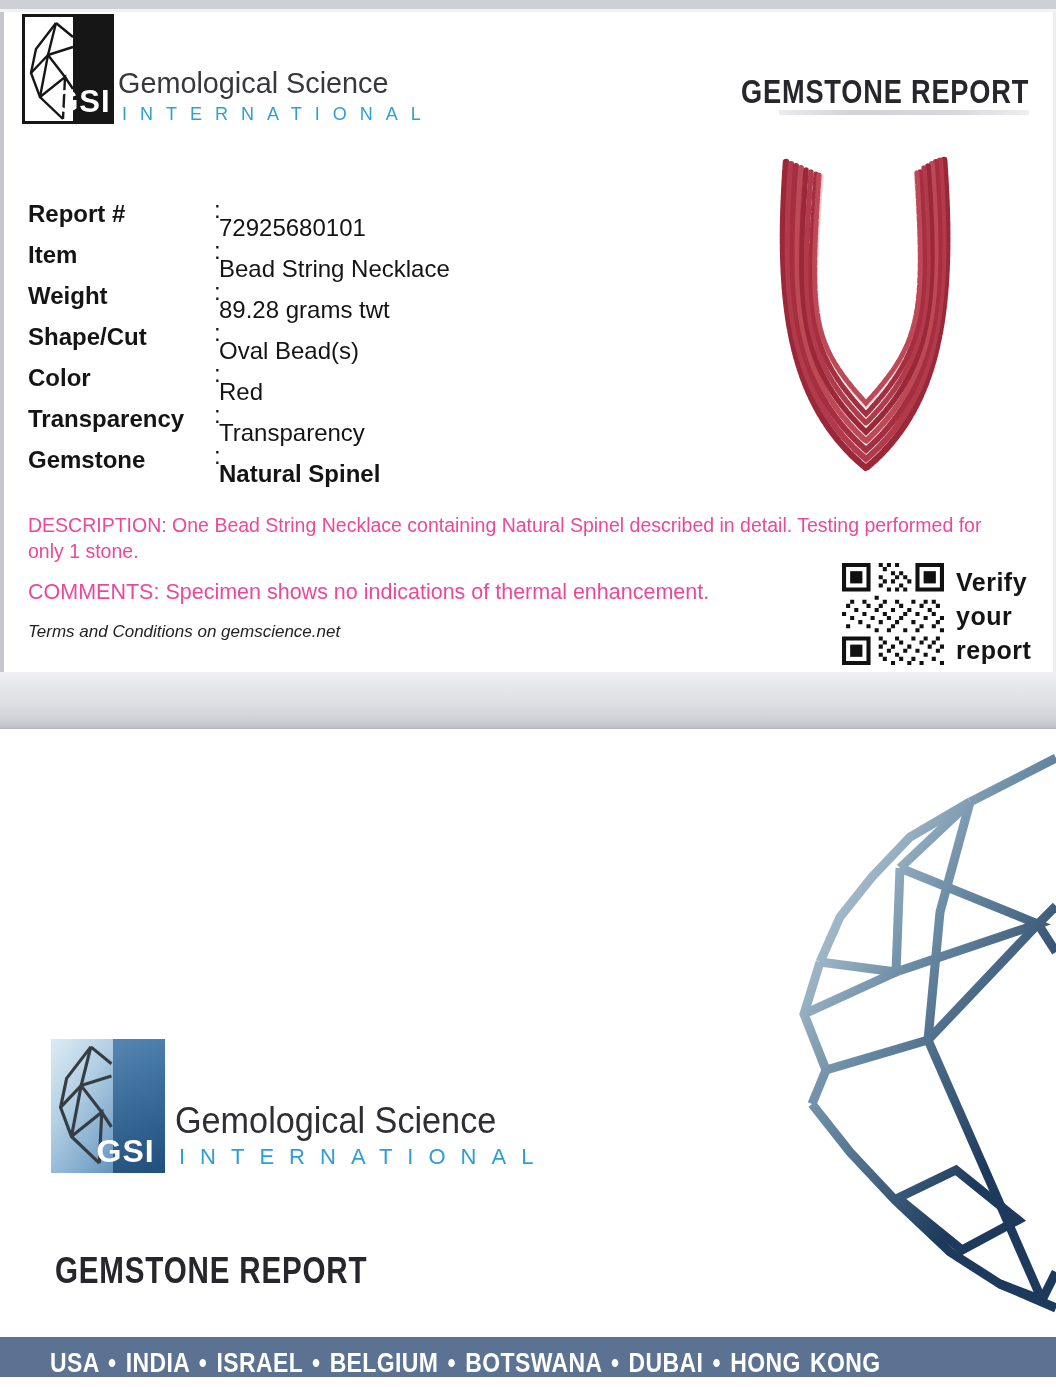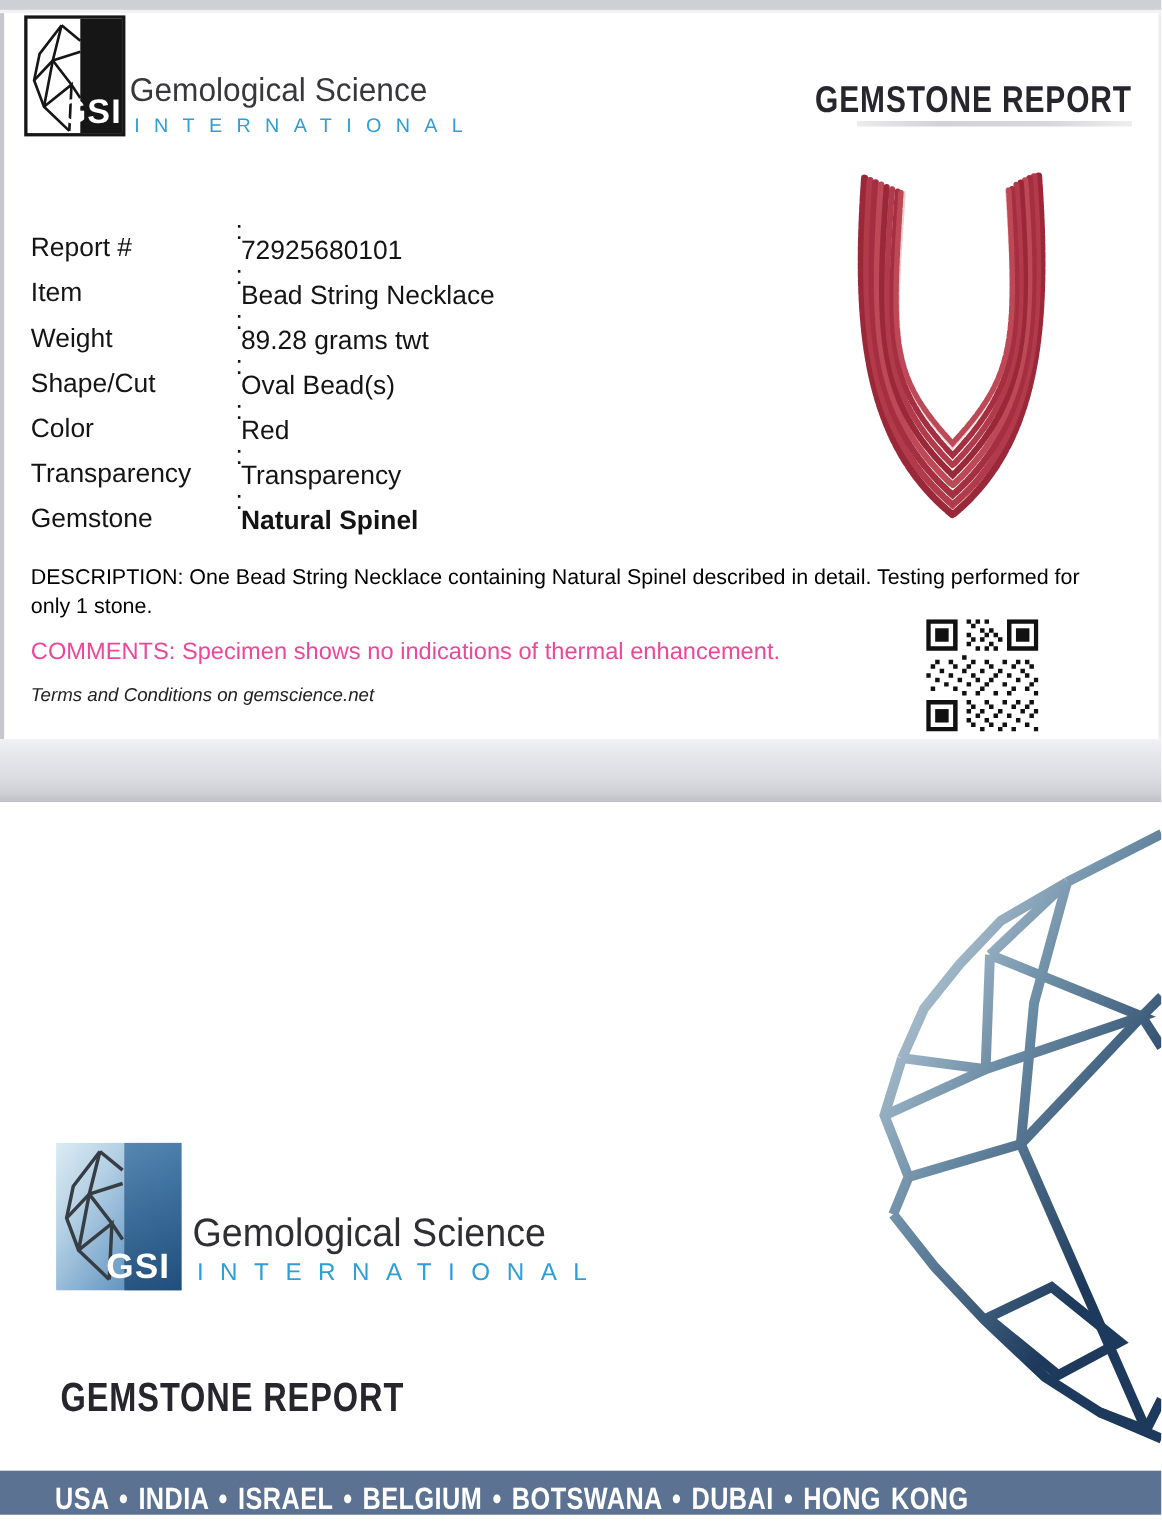--- a/index.html
+++ b/index.html
@@ -32,31 +32,31 @@
 
   .report-title1 { position:absolute; right:24px; top:60px; font-size:34px; font-weight:bold;
                    color:#26262c; transform:scaleX(.8); transform-origin:right;
                    white-space:nowrap; letter-spacing:1px; }
   .report-title1-bar { position:absolute; right:24px; top:98px; width:250px; height:5px;
                    background:linear-gradient(90deg,#ececef 0%,#d2d2d7 30%,#d8d8dc 70%,#eeeef1 100%); }
 
   
   .fields { position:absolute; left:24px; top:184px; }
   .field-row { position:relative; height:41px; font-size:24px; color:#141414; }
-  .field-label { position:absolute; left:0; top:16px; width:182px; }
+  .field-label { position:absolute; left:0; top:4px; width:182px;font-weight:bold; }
   .field-colon { position:absolute; left:186px; top:0; }
   .field-value { position:absolute; left:191px; top:0; white-space:nowrap;margin-top:18px; }
   .field-value.bold { font-weight:bold; }
 
   
   .necklace { position:absolute; left:726px; top:136px; width:280px; height:335px; }
 
   
   .description { position:absolute; left:24px; top:500px; width:958px; font-size:19.5px;
-                 line-height:26px; color:#000000; }
+                 line-height:26px; color:#ec4899; }
   .comments    { position:absolute; left:24px; top:568px; width:800px; font-size:21.5px; color:#ec4899; }
   .terms       { position:absolute; left:24px; top:610px; font-size:17px; font-style:italic; color:#222; }
 
   
   .qr     { position:absolute; left:838px; top:551px; width:102px; height:102px; }
   .verify { position:absolute; left:952px; top:553px; font-size:25px; font-weight:bold;
             color:#141414; line-height:34px; letter-spacing:.5px; }
 
   
   .divider { position:absolute; left:0; top:672px; width:1056px; height:57px;
@@ -203,20 +203,25 @@
                  M1,15h1v1h-1z M6,15h1v1h-1z M12,15h1v1h-1z M19,15h1v1h-1z M22,15h1v1h-1z
                  M8,16h1v1h-1z M11,16h1v1h-1z M15,16h1v1h-1z M18,16h1v1h-1z M24,16h1v1h-1z
                  M9,18h1v1h-1z M13,18h1v1h-1z M17,18h1v1h-1z M20,18h1v1h-1z M23,18h1v1h-1z
                  M10,19h1v1h-1z M14,19h1v1h-1z M19,19h1v1h-1z M22,19h1v1h-1z
                  M9,20h1v1h-1z M12,20h1v1h-1z M16,20h1v1h-1z M21,20h1v1h-1z M24,20h1v1h-1z
                  M11,21h1v1h-1z M15,21h1v1h-1z M18,21h1v1h-1z M23,21h1v1h-1z
                  M9,22h1v1h-1z M13,22h1v1h-1z M20,22h1v1h-1z M10,23h1v1h-1z M14,23h1v1h-1z
                  M17,23h1v1h-1z M22,23h1v1h-1z M12,24h1v1h-1z M16,24h1v1h-1z M19,24h1v1h-1z M24,24h1v1h-1z"></path>
       </g>
     </svg>
+    <div class="verify">
+      <div>Verify</div>
+      <div>your</div>
+      <div>report</div>
+    </div>
   </div>
 
   <div class="divider"></div>
 
   <div class="page2">
 
     <svg class="watermark" viewBox="0 0 266 570">
       <defs>
         <linearGradient id="wm" gradientUnits="userSpaceOnUse" x1="0" y1="140" x2="266" y2="300">
           <stop offset="0" stop-color="#c2d2dd"></stop>

